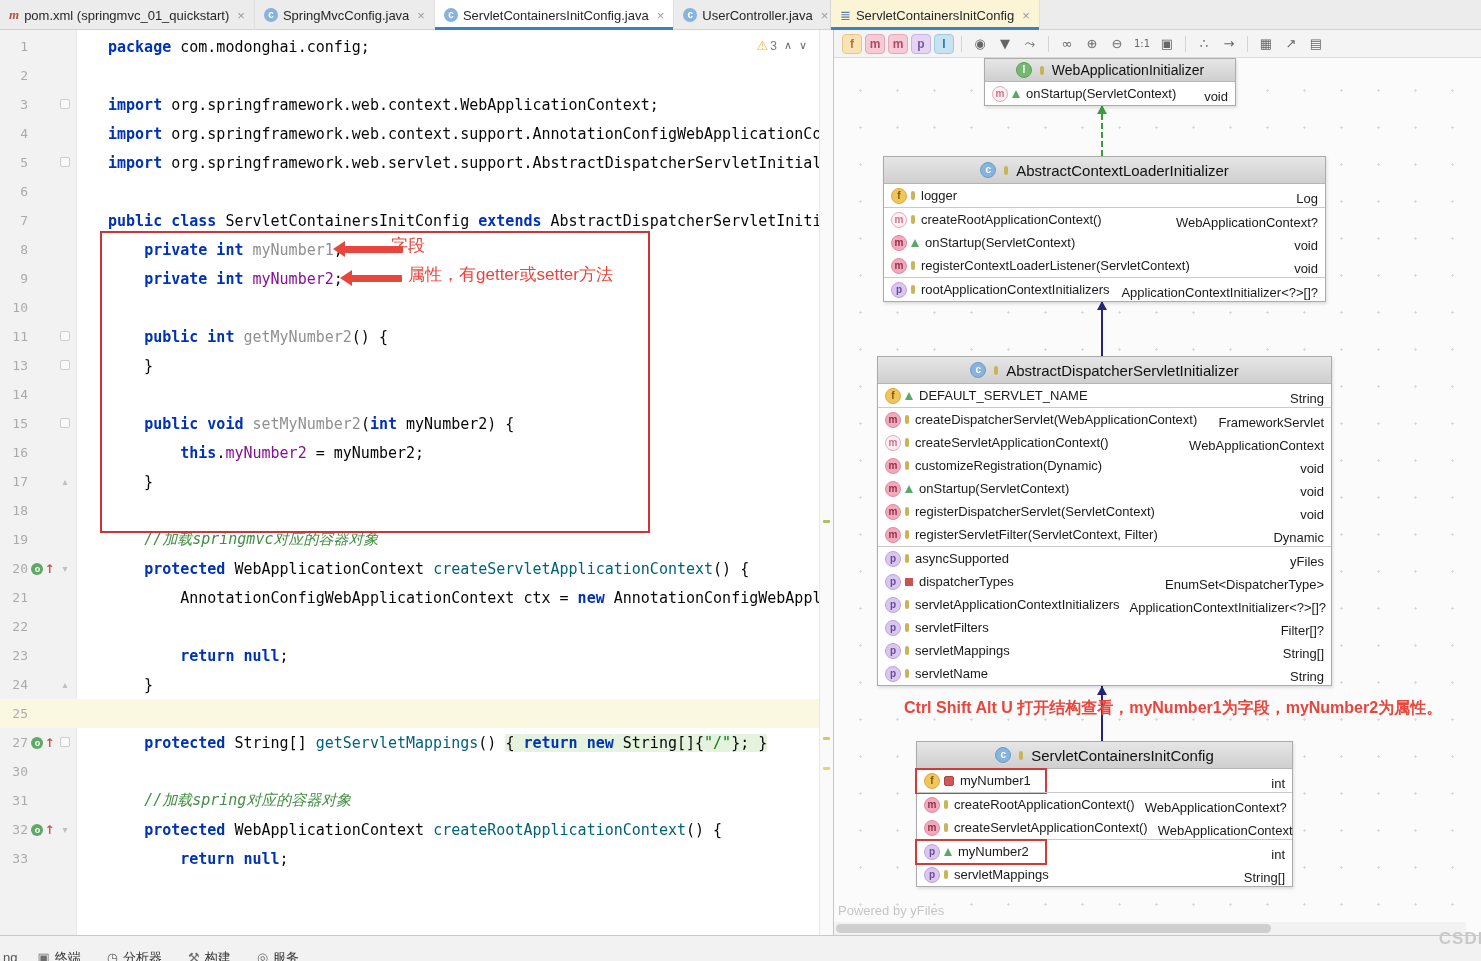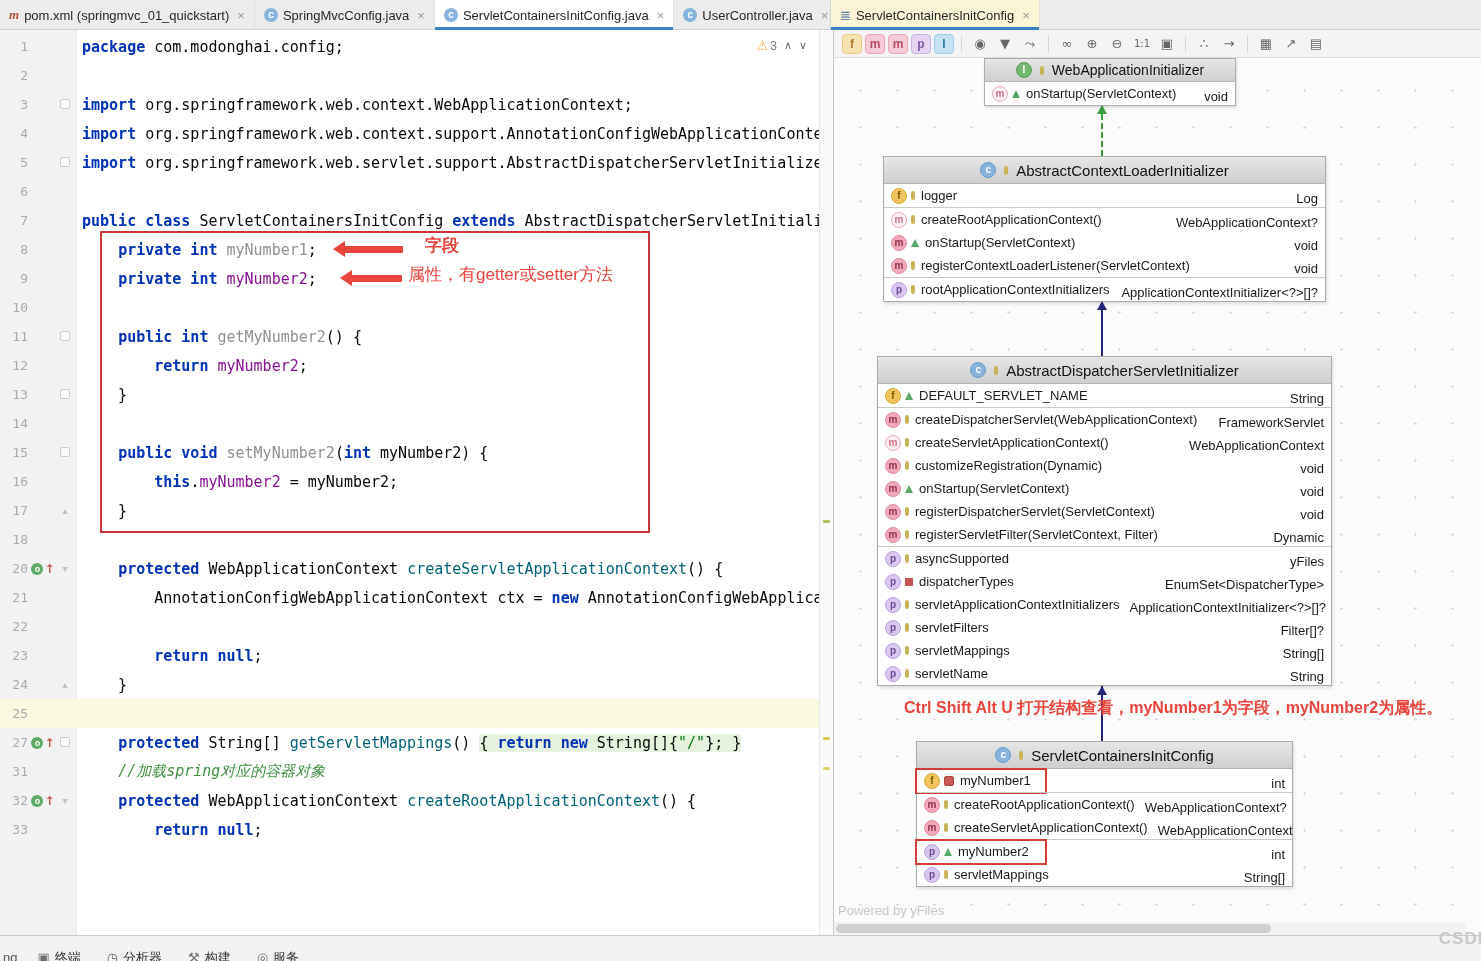--- a/index.html
+++ b/index.html
@@ -26,40 +26,40 @@
   .line.cur{background:#FBF8E2;}
   .gut{width:76px;flex:none;display:flex;align-items:center;height:100%;}
   .lnum{width:28px;text-align:right;font:13px "DejaVu Sans Mono",monospace;color:#ABABAB;flex:none;}
   .gicon{width:30px;flex:none;display:flex;align-items:center;justify-content:center;}
   .gfold{width:14px;flex:none;color:#C0C0C0;font-size:10px;text-align:center;}
   .f-box::before{content:"";display:inline-block;width:8px;height:8px;border:1px solid #CDCDCD;
                  border-radius:2px;background:#FAFAFA;}
   .ovr{display:inline-block;width:12px;height:12px;border-radius:50%;background:#5FA865;color:#fff;
        font:bold 9px/12px "Liberation Sans",sans-serif;text-align:center;}
   .ovr-up{color:#C75450;font:bold 12px/12px "DejaVu Sans",sans-serif;margin-left:1px;}
-  .code{white-space:pre;font:500 15px "DejaVu Sans Mono",monospace;padding-left:6px;color:#080808;}
+  .code{white-space:pre;font:500 15px "DejaVu Sans Mono",monospace;padding-left:6px;color:#080808;margin-left:26px;}
   .tk-k{color:#0033B3;font-weight:600;}
   .tk-p{color:#080808;}
   .tk-g{color:#909090;}
   .tk-f{color:#871094;}
   .tk-m{color:#00627A;}
   .tk-c{color:#418F41;font-style:italic;}
   .tk-s{color:#067D17;}
   .tk-fold{background:#E4F2DE;border-radius:2px;}
   .redrect{position:absolute;left:100px;top:201px;width:546px;height:298px;border:2px solid #CC3538;
            pointer-events:none;}
   .larrow{position:absolute;height:0;}
   .larrow .bar{position:absolute;left:11px;top:-3px;right:0;height:7px;background:#E8453C;border-radius:1px;}
   .larrow::before{content:"";position:absolute;left:0;top:-8px;width:0;height:0;
                   border-top:8px solid transparent;border-bottom:8px solid transparent;
                   border-right:12px solid #E8453C;}
   .arr8{left:333px;top:219px;width:70px;}
   .arr9{left:340px;top:248px;width:62px;}
   .anno{position:absolute;font-size:17px;color:#E8453C;white-space:nowrap;}
-  .lab8{left:425px;top:204px;font-weight:bold;}
+  .lab8{left:391px;top:204px;}
   .lab9{left:408px;top:233px;}
   .stripe{position:absolute;right:0;top:0;width:13px;height:100%;background:#FAFAFA;
           border-left:1px solid #E8E8E8;}
   .smark{position:absolute;right:3px;width:7px;height:3px;border-radius:1px;}
   .inspect{position:absolute;top:7px;right:22px;display:flex;gap:7px;align-items:center;
            font-size:12px;color:#777;background:#fff;padding:1px 4px;}
   .warn-tri{color:#F2B23E;font-size:13px;}
   .caret{color:#666;font-size:11px;}
   
   .panel{position:absolute;left:833px;top:30px;width:648px;height:905px;background:#FBFBFB;
@@ -248,28 +248,20 @@
         <div class="line">
           <div class="gut">
             <span class="lnum">11</span>
             <span class="gicon"></span>
             <span class="gfold f-box"></span>
           </div>
           <span class="code"><span class="tk-p">    </span><span class="tk-k">public int</span><span class="tk-g"> getMyNumber2</span><span class="tk-p">() {</span></span>
         </div>
         <div class="line">
           <div class="gut">
-            <span class="lnum">12</span>
-            <span class="gicon"></span>
-            <span class="gfold"></span>
-          </div>
-          <span class="code"><span class="tk-p">        </span><span class="tk-k">return</span><span class="tk-f"> myNumber2</span><span class="tk-p">;</span></span>
-        </div>
-        <div class="line">
-          <div class="gut">
             <span class="lnum">13</span>
             <span class="gicon"></span>
             <span class="gfold f-box"></span>
           </div>
           <span class="code"><span class="tk-p">    }</span></span>
         </div>
         <div class="line">
           <div class="gut">
             <span class="lnum">14</span>
             <span class="gicon"></span>
@@ -301,20 +293,28 @@
           </div>
           <span class="code"><span class="tk-p">    }</span></span>
         </div>
         <div class="line">
           <div class="gut">
             <span class="lnum">18</span>
             <span class="gicon"></span>
             <span class="gfold"></span>
           </div>
           <span class="code"></span>
+        </div>
+        <div class="line">
+          <div class="gut">
+            <span class="lnum">19</span>
+            <span class="gicon"></span>
+            <span class="gfold"></span>
+          </div>
+          <span class="code"><span class="tk-p">    </span><span class="tk-c">//加载springmvc对应的容器对象</span></span>
         </div>
         <div class="line">
           <div class="gut">
             <span class="lnum">20</span>
             <span class="gicon">
               <span class="ovr">o</span>
               <span class="ovr-up">↑</span>
             </span>
             <span class="gfold f-down">▾</span>
           </div>
@@ -362,20 +362,28 @@
         <div class="line">
           <div class="gut">
             <span class="lnum">27</span>
             <span class="gicon">
               <span class="ovr">o</span>
               <span class="ovr-up">↑</span>
             </span>
             <span class="gfold f-box"></span>
           </div>
           <span class="code"><span class="tk-p">    </span><span class="tk-k">protected</span><span class="tk-p"> String[] </span><span class="tk-m">getServletMappings</span><span class="tk-p">() </span><span class="tk-p tk-fold">{ </span><span class="tk-k tk-fold">return new</span><span class="tk-p tk-fold"> String[]{</span><span class="tk-s tk-fold">"/"</span><span class="tk-p tk-fold">}; }</span></span>
+        </div>
+        <div class="line">
+          <div class="gut">
+            <span class="lnum">30</span>
+            <span class="gicon"></span>
+            <span class="gfold"></span>
+          </div>
+          <span class="code"></span>
         </div>
         <div class="line">
           <div class="gut">
             <span class="lnum">31</span>
             <span class="gicon"></span>
             <span class="gfold"></span>
           </div>
           <span class="code"><span class="tk-p">    </span><span class="tk-c">//加载spring对应的容器对象</span></span>
         </div>
         <div class="line">

